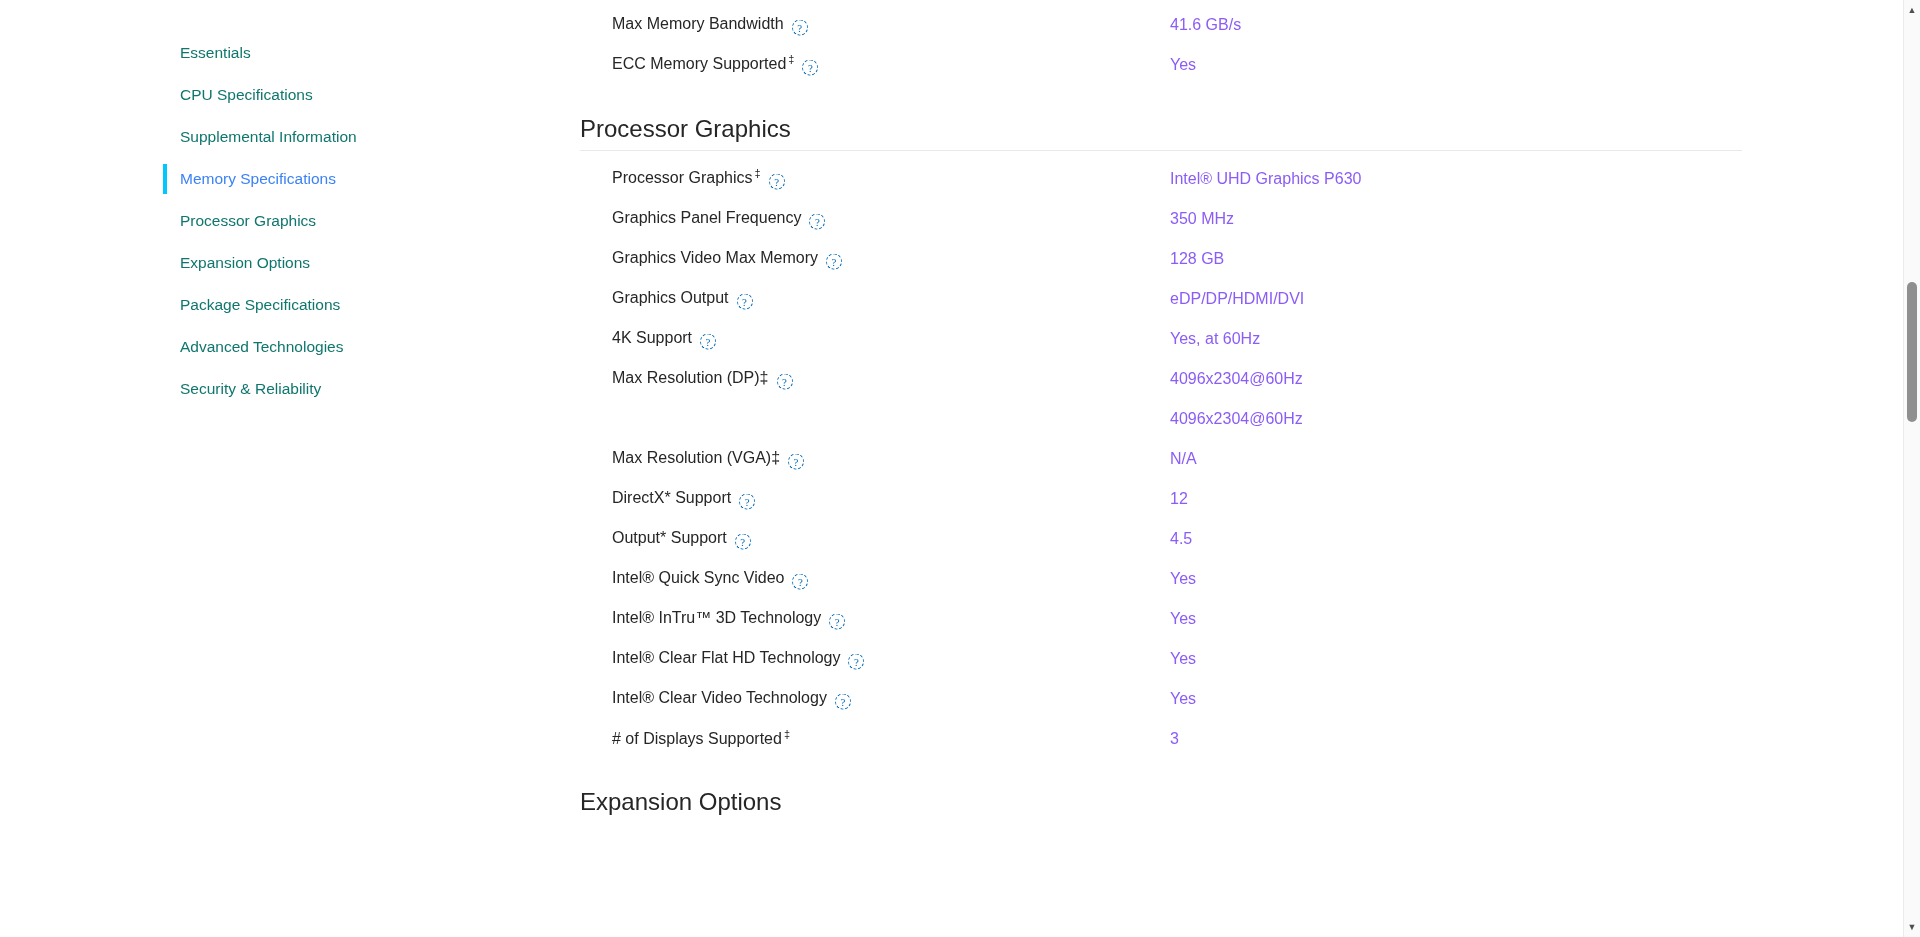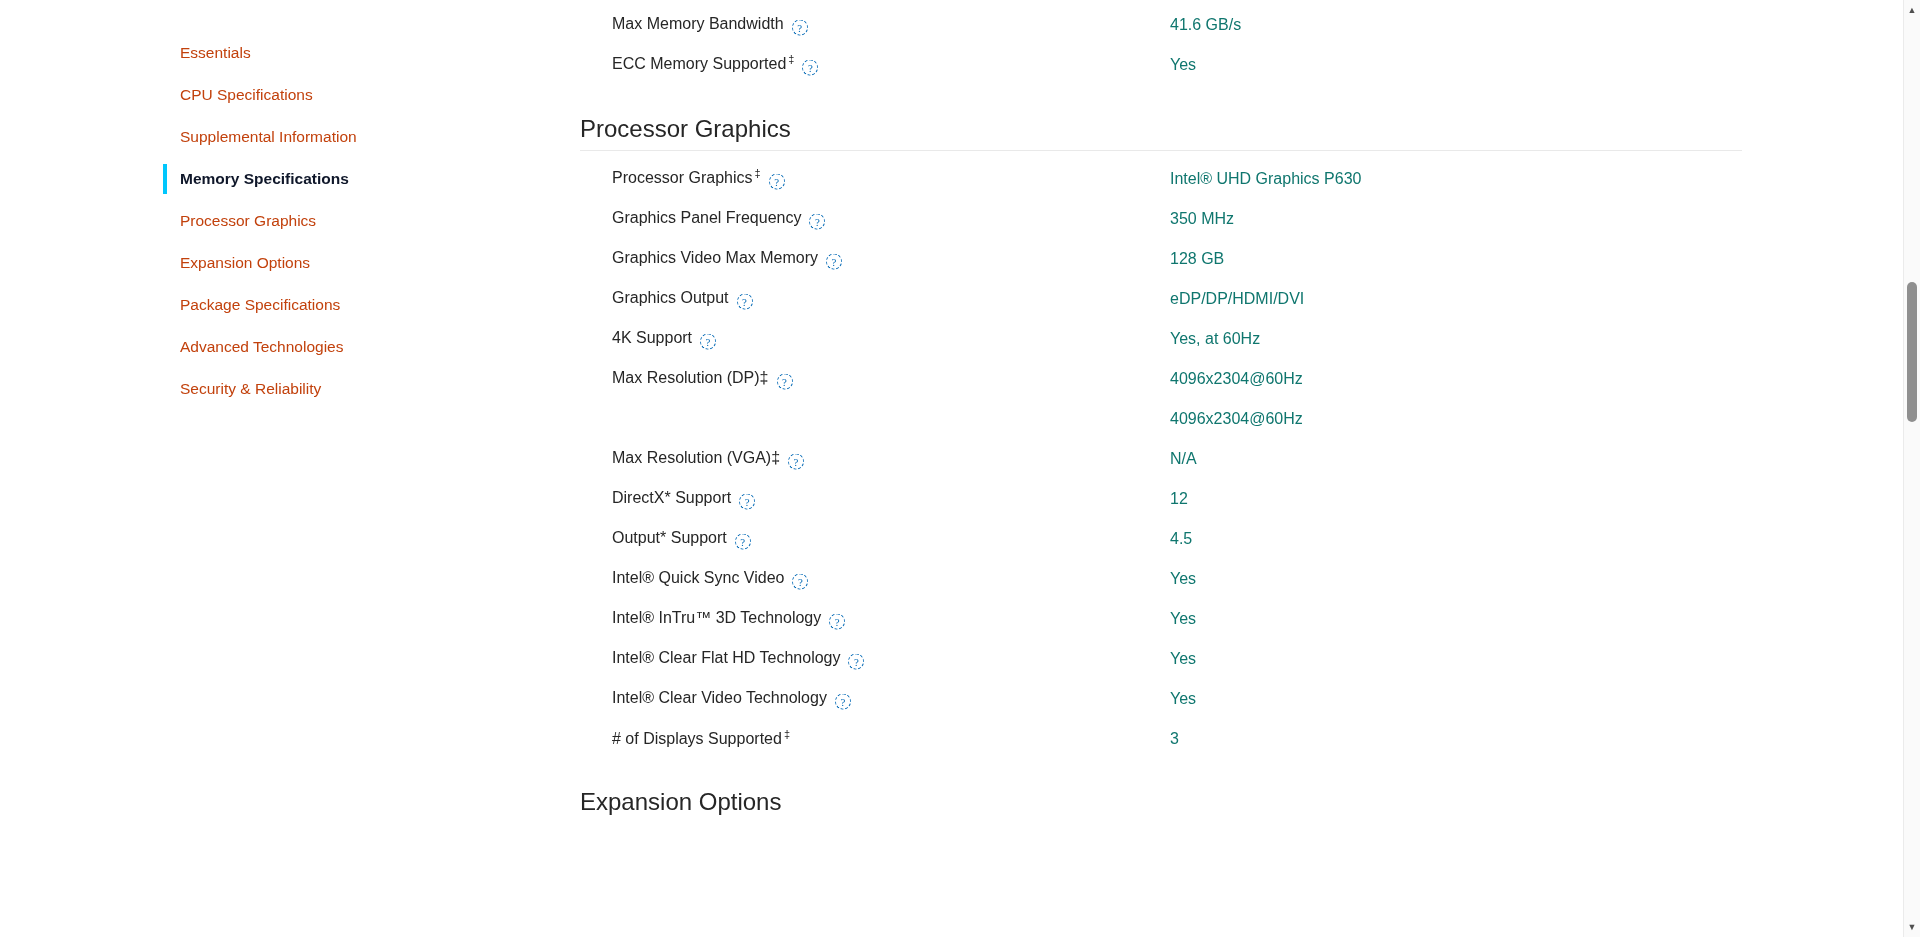--- a/index.html
+++ b/index.html
@@ -20,28 +20,28 @@
     top: 44px;
     width: 320px;
   }
   .side-item {
     display: block;
     position: relative;
     height: 18px;
     line-height: 18px;
     margin-bottom: 24px;
     font-size: 15.5px;
-    color: #c2410c;
+    color: #0f766e;
     text-decoration: none;
     cursor: pointer;
     white-space: nowrap;
   }
   .side-item.active {
-    color: #0f172a;
-    font-weight: bold;
+    color: #3b82f6;
+    font-weight: normal;
   }
   .active-bar {
     position: absolute;
     left: -17px;
     top: -6px;
     width: 4px;
     height: 30px;
     background: #00c7fd;
   }
 
@@ -71,21 +71,21 @@
     line-height: 0;
     margin-left: 2px;
   }
   .spec-value {
     position: absolute;
     left: 590px;
     top: 50%;
     transform: translateY(-50%);
     white-space: nowrap;
     font-size: 16px;
-    color: #0f766e;
+    color: #8b5cf6;
   }
   .help-icon {
     display: inline-flex;
     align-items: center;
     justify-content: center;
     box-sizing: border-box;
     width: 16px;
     height: 16px;
     margin-left: 8px;
     border: 1px dashed #0068b5;

